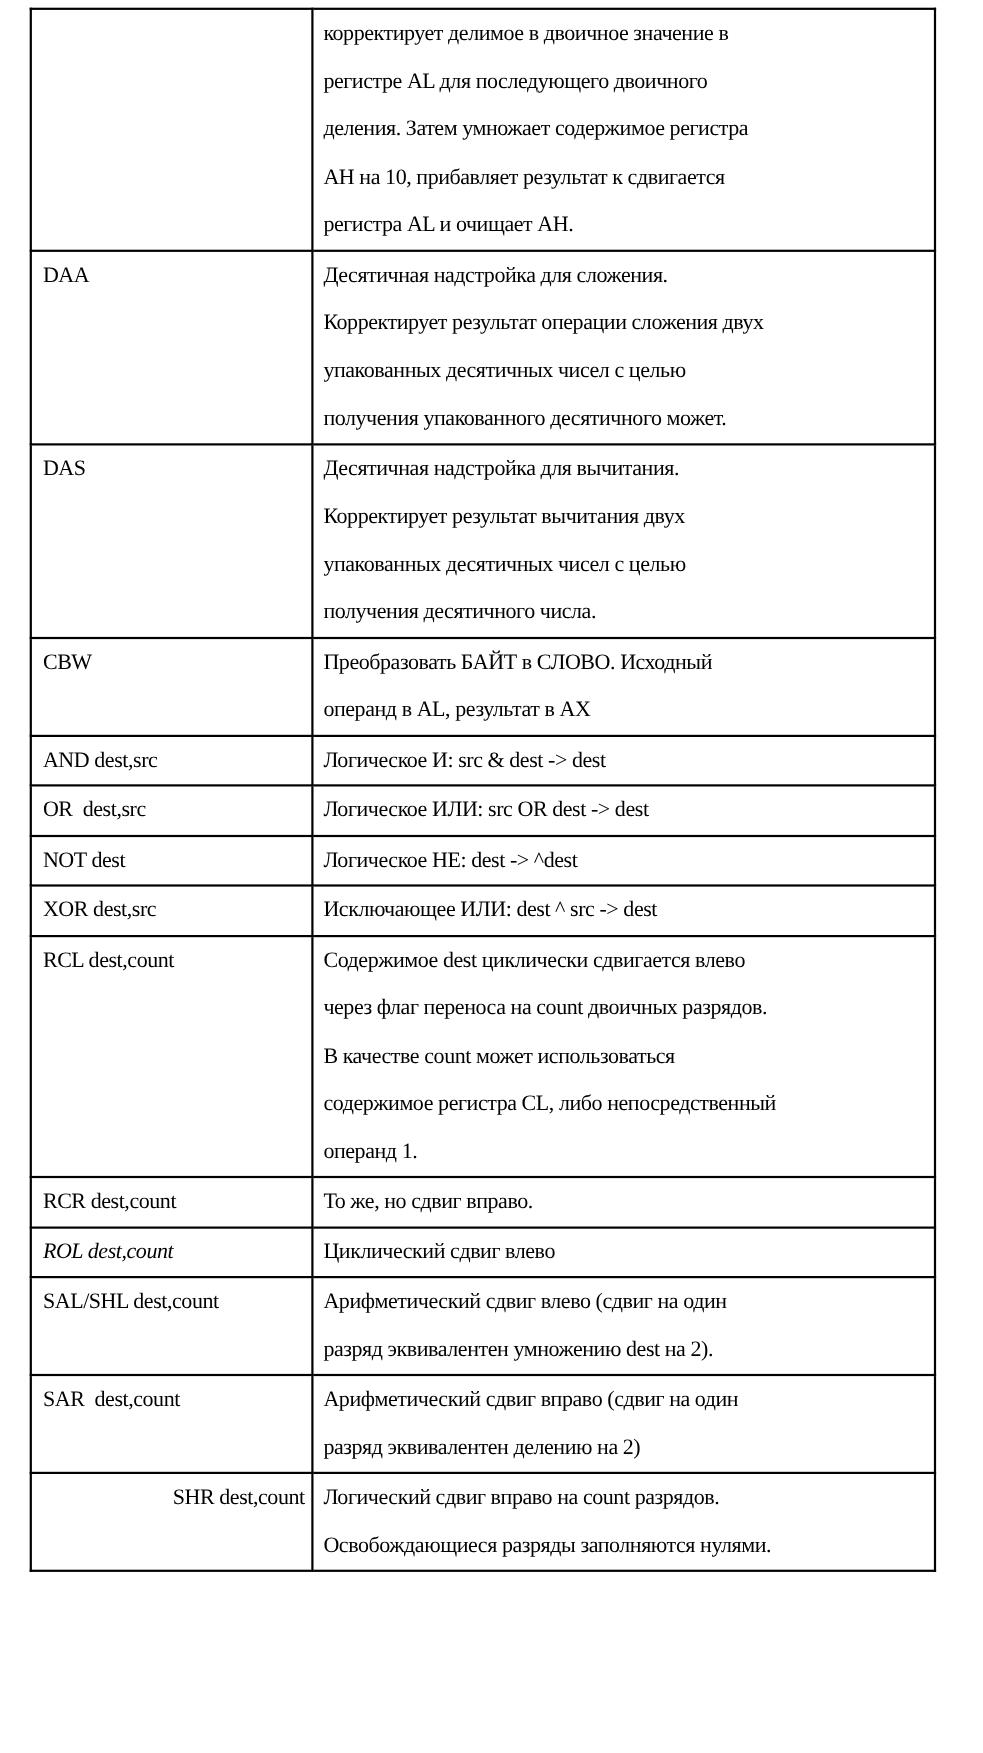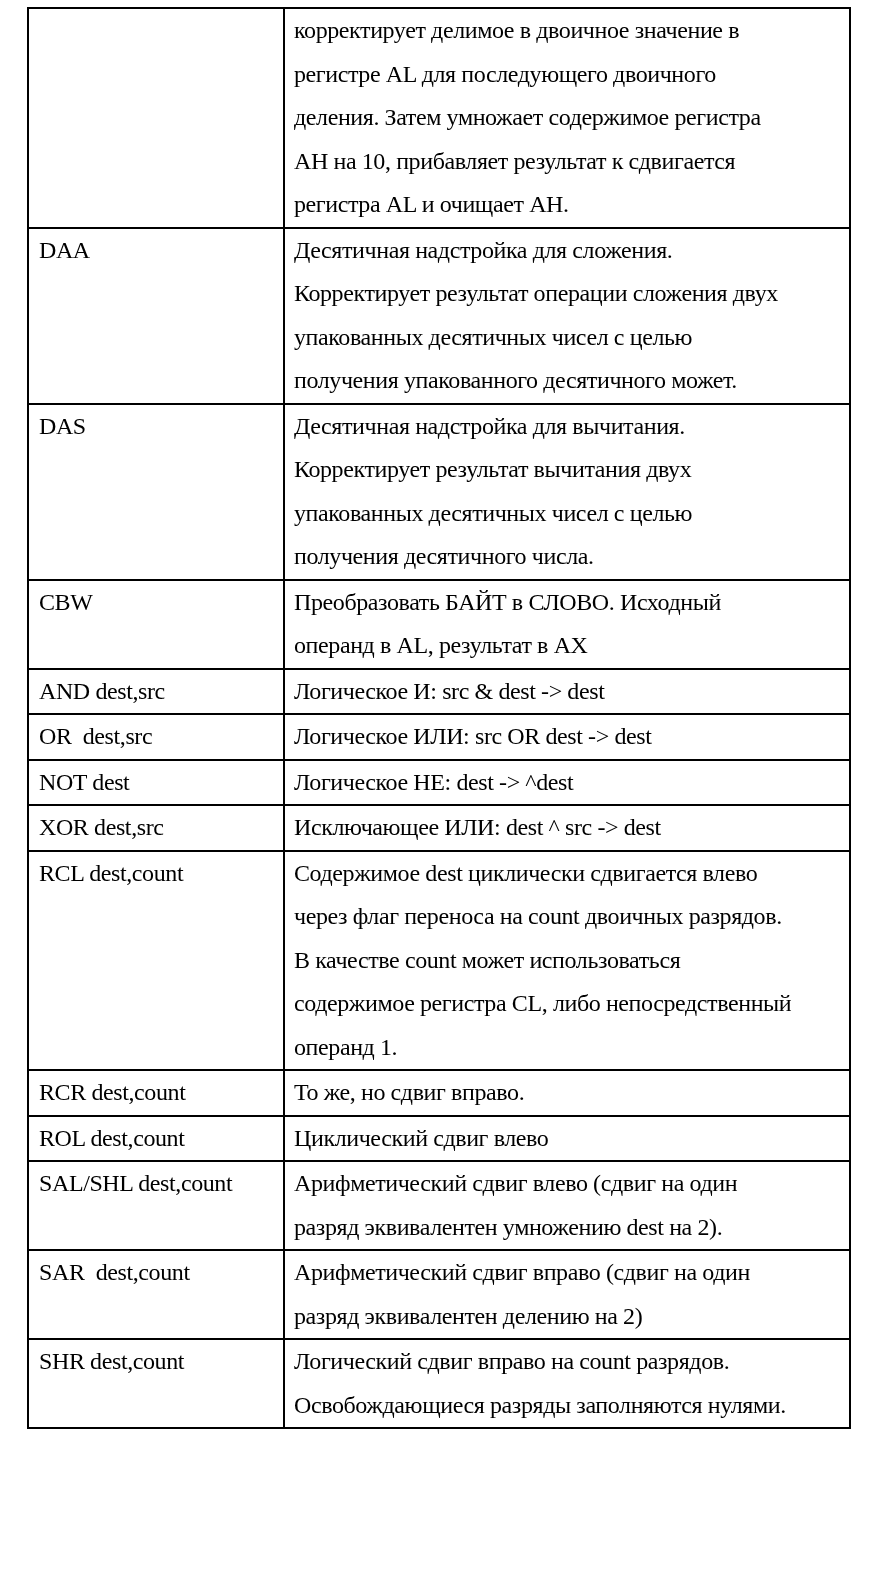--- a/index.html
+++ b/index.html
@@ -8,21 +8,21 @@
     font-family: "Liberation Serif", serif; color: #000;
   }
   .doc-table {
     position: absolute; left: 27px; top: 7px; width: 822px;
     border-collapse: collapse; table-layout: fixed;
   }
   .doc-table td {
     border: 2px solid #000;
     vertical-align: top;
     padding: 0 6px 0 4px;
-    font-size: 24px;
+    font-size: 20px;
     line-height: 43.5px;
     letter-spacing: -0.4px;
   }
   .doc-table col.c1 { width: 256px; }
   .doc-table col.c2 { width: 566px; }
   .doc-table td.cmd { padding-left: 10px; }
   .doc-table td.desc { padding-left: 9px; }
   .line { display: block; white-space: nowrap; }
 </style>
 </head>
@@ -124,21 +124,21 @@
       <tr>
         <td class="cmd">
           <span class="line" style="white-space: pre;">RCR dest,count</span>
         </td>
         <td class="desc">
           <span class="line">То же, но сдвиг вправо.</span>
         </td>
       </tr>
       <tr>
         <td class="cmd">
-          <span class="line" style="white-space: pre;">ROL dest,count</span>
+          <span class="line" style="white-space: pre; font-style: italic;">ROL dest,count</span>
         </td>
         <td class="desc">
           <span class="line">Циклический сдвиг влево</span>
         </td>
       </tr>
       <tr>
         <td class="cmd">
           <span class="line" style="white-space: pre;">SAL/SHL dest,count</span>
         </td>
         <td class="desc">
@@ -150,21 +150,21 @@
         <td class="cmd">
           <span class="line" style="white-space: pre;">SAR  dest,count</span>
         </td>
         <td class="desc">
           <span class="line">Арифметический сдвиг вправо (сдвиг на один</span>
           <span class="line">разряд эквивалентен делению на 2)</span>
         </td>
       </tr>
       <tr>
         <td class="cmd">
-          <span class="line" style="white-space: pre;">SHR dest,count</span>
+          <span class="line" style="white-space: pre; text-align: right;">SHR dest,count</span>
         </td>
         <td class="desc">
           <span class="line">Логический сдвиг вправо на count разрядов.</span>
           <span class="line">Освобождающиеся разряды заполняются нулями.</span>
         </td>
       </tr>
     </tbody>
 </table>
 
 </body></html>

